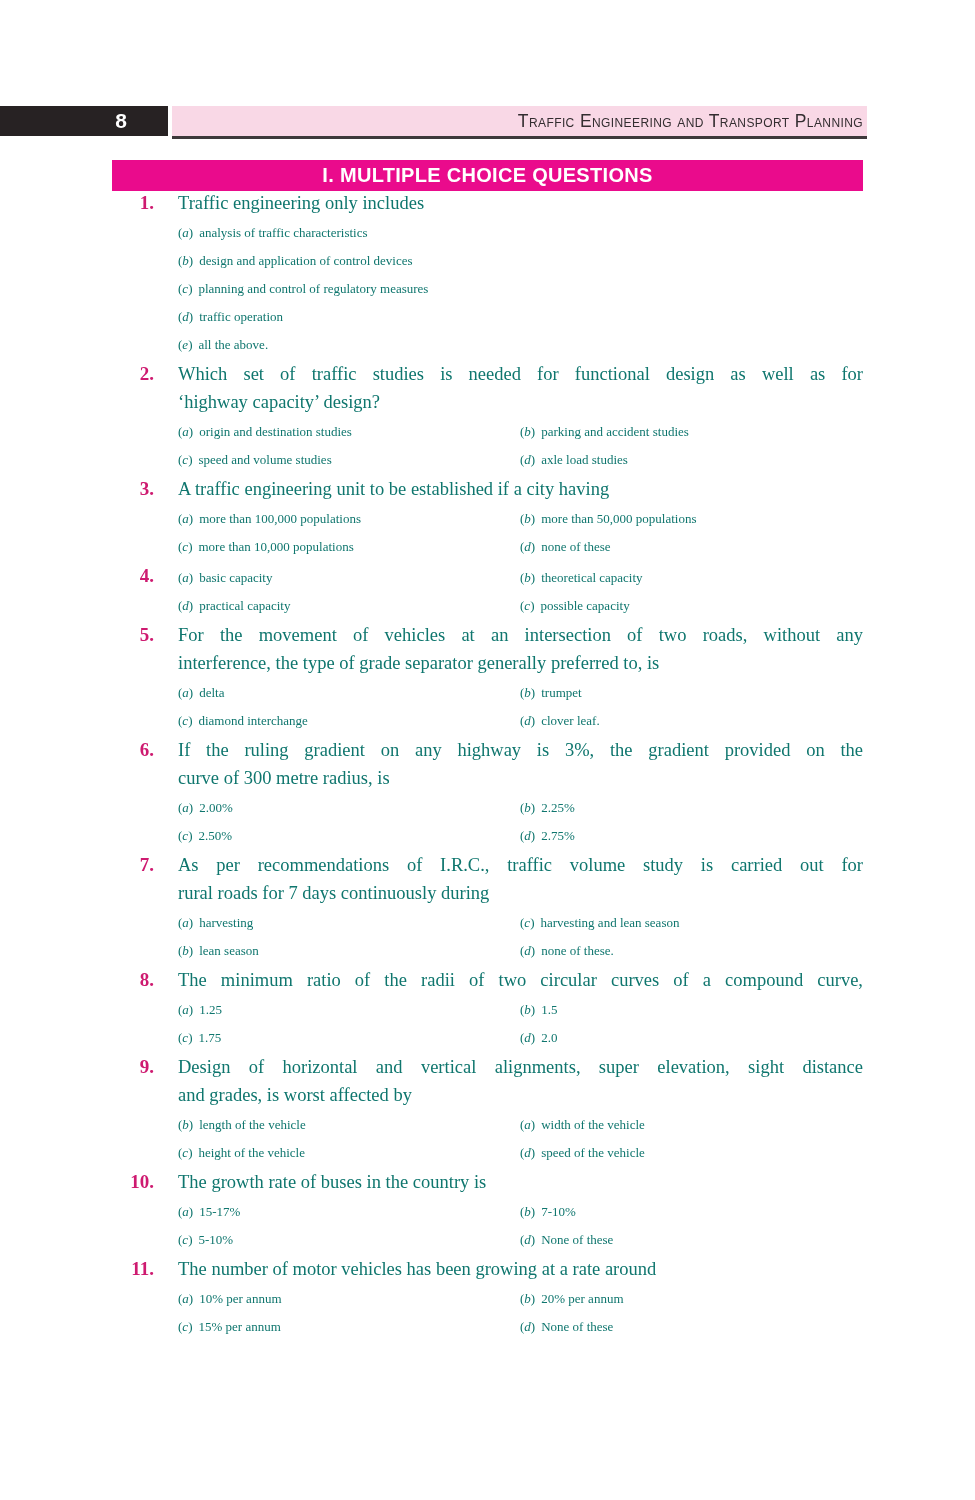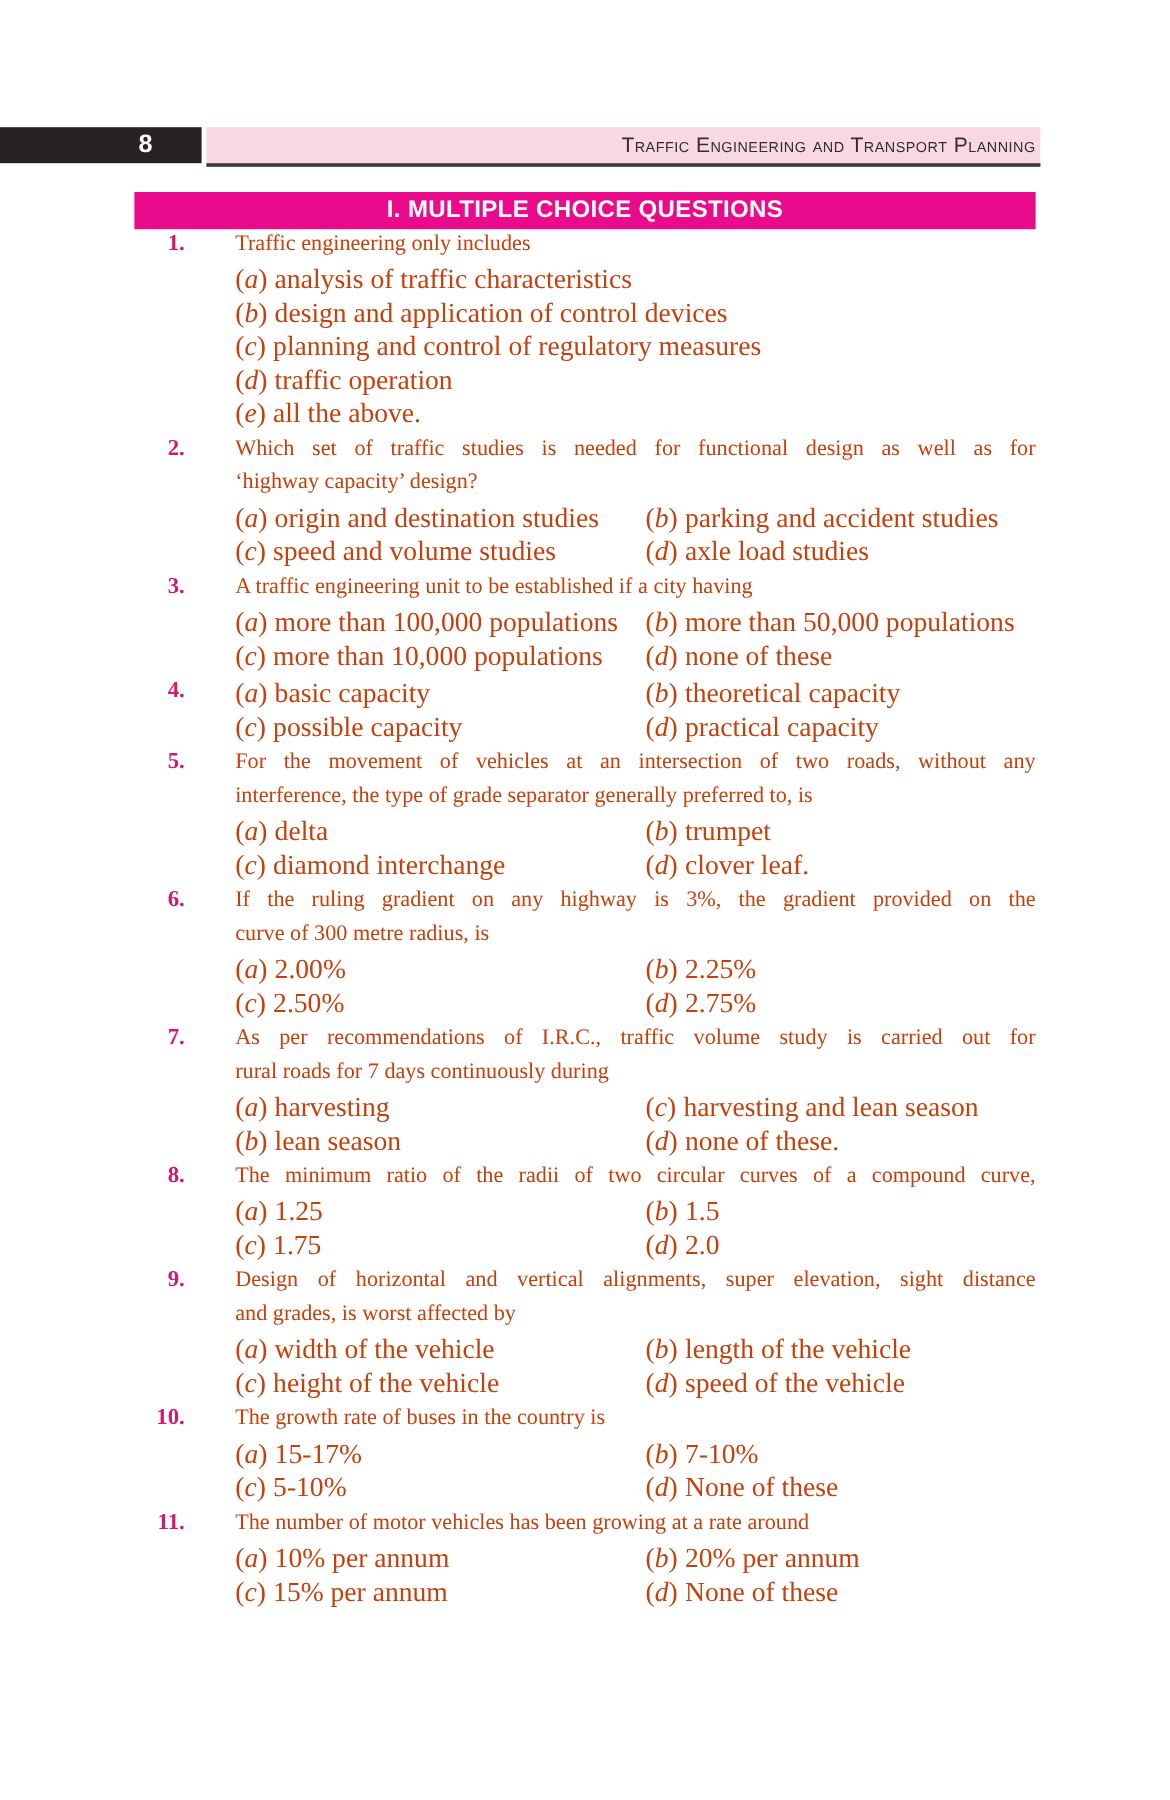--- a/index.html
+++ b/index.html
@@ -42,28 +42,28 @@
   }
 
   
   .questions { position:absolute; left:112px; top:189px; width:758px; }
   .question { display:grid; grid-template-columns:66px 685px; }
   .qnum {
     text-align:right; padding-right:24px; box-sizing:border-box;
     color:var(--number-pink,#CE1A70); font-weight:700;
     font-size:19px; line-height:28px;
   }
-  .qbody { color:#c2410c;margin-left:18px; }
+  .qbody { color:#0f766e; }
   .qtext { font-size:18.5px; line-height:28px; }
   .qline { display:block; }
   .qline.just { text-align:justify; text-align-last:justify; }
 
   .options { margin-top:2px; margin-bottom:1px; }
   .options.two-col { display:grid; grid-template-columns:342px 343px; }
-  .option { font-size:23px; line-height:28px; white-space:nowrap; }
+  .option { font-size:13px; line-height:28px; white-space:nowrap; }
   .options.single .option { white-space:normal; }
   .opt-label { font-style:normal; }
   .opt-label i { font-style:italic; font-family:"Liberation Serif",serif; }
   .opt-text { margin-left:6px; }
 </style>
 </head>
 <body style="--magenta: #EA0B8C; --pink-light: #F9D8E6; --bar-black: #272223; --number-pink: #CE1A70;">
 
 <div class="page">
 
@@ -126,22 +126,22 @@
           </div>
     </div>
   </section>
 
   <section class="question">
     <div class="qnum">4.</div>
     <div class="qbody">
       <div class="options two-col">
             <div class="option"><span class="opt-label">(<i>a</i>)</span><span class="opt-text">basic capacity</span></div>
             <div class="option"><span class="opt-label">(<i>b</i>)</span><span class="opt-text">theoretical capacity</span></div>
+            <div class="option"><span class="opt-label">(<i>d</i>)</span><span class="opt-text">practical capacity</span></div>
             <div class="option"><span class="opt-label">(<i>c</i>)</span><span class="opt-text">possible capacity</span></div>
-            <div class="option"><span class="opt-label">(<i>d</i>)</span><span class="opt-text">practical capacity</span></div>
           </div>
     </div>
   </section>
 
   <section class="question">
     <div class="qnum">5.</div>
     <div class="qbody">
       <div class="qtext">
             <span class="qline just">For the movement of vehicles at an intersection of two roads, without any</span>
             <span class="qline">interference, the type of grade separator generally preferred to, is</span>
@@ -203,22 +203,22 @@
   </section>
 
   <section class="question">
     <div class="qnum">9.</div>
     <div class="qbody">
       <div class="qtext">
             <span class="qline just">Design of horizontal and vertical alignments, super elevation, sight distance</span>
             <span class="qline">and grades, is worst affected by</span>
           </div>
       <div class="options two-col">
+            <div class="option"><span class="opt-label">(<i>b</i>)</span><span class="opt-text">length of the vehicle</span></div>
             <div class="option"><span class="opt-label">(<i>a</i>)</span><span class="opt-text">width of the vehicle</span></div>
-            <div class="option"><span class="opt-label">(<i>b</i>)</span><span class="opt-text">length of the vehicle</span></div>
             <div class="option"><span class="opt-label">(<i>c</i>)</span><span class="opt-text">height of the vehicle</span></div>
             <div class="option"><span class="opt-label">(<i>d</i>)</span><span class="opt-text">speed of the vehicle</span></div>
           </div>
     </div>
   </section>
 
   <section class="question">
     <div class="qnum">10.</div>
     <div class="qbody">
       <div class="qtext">

